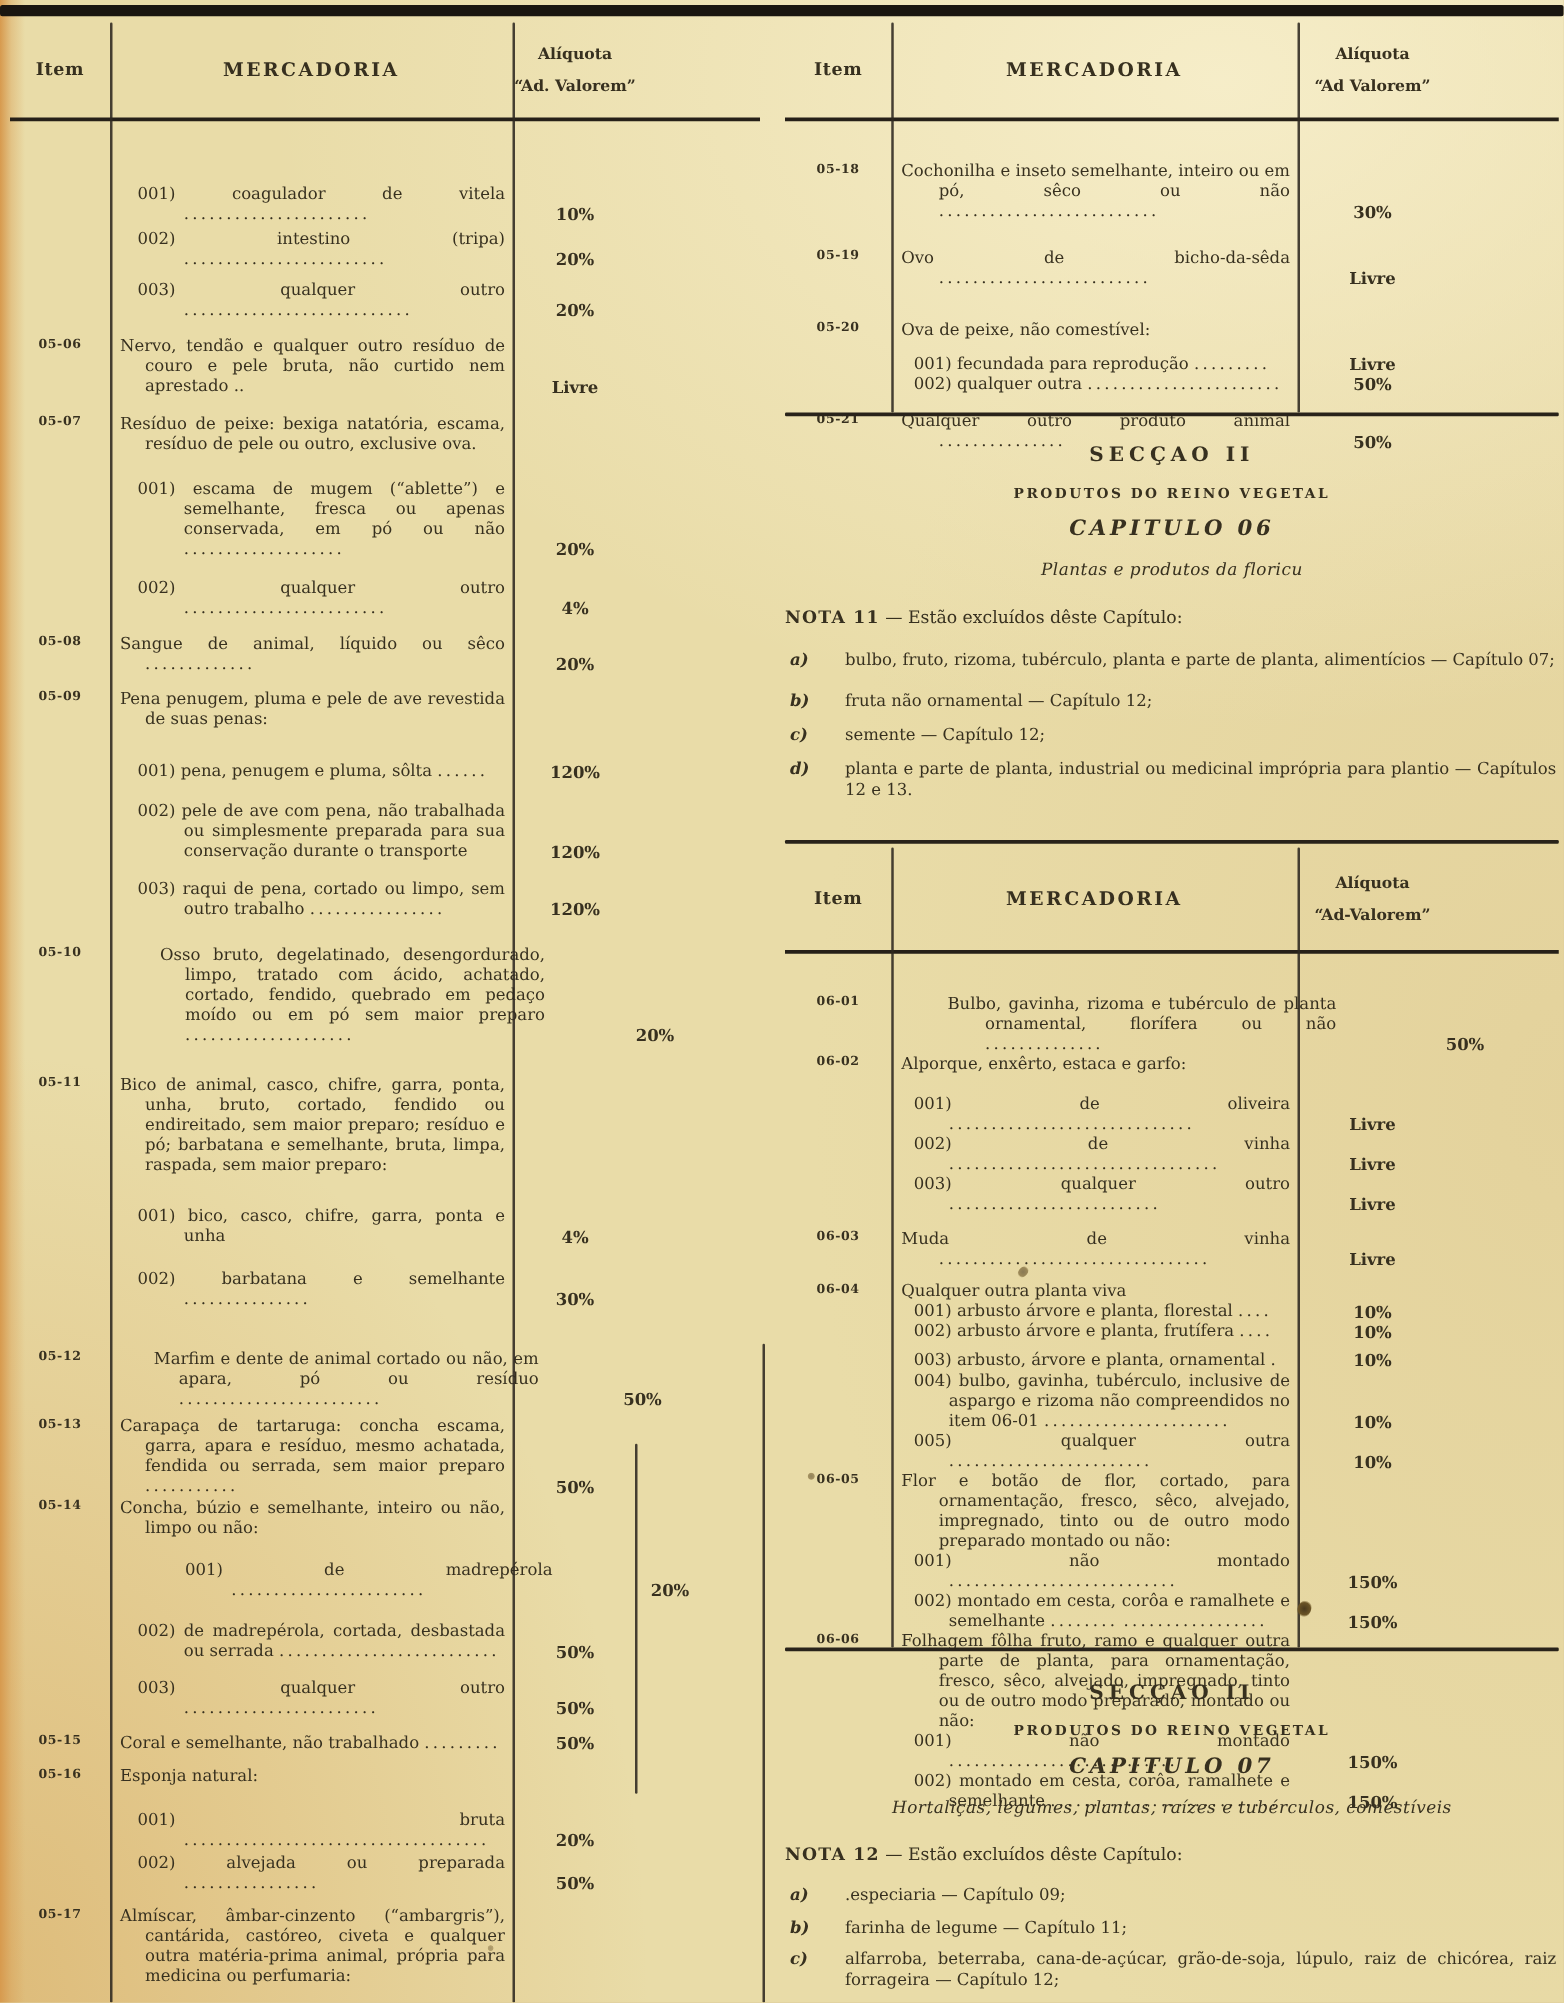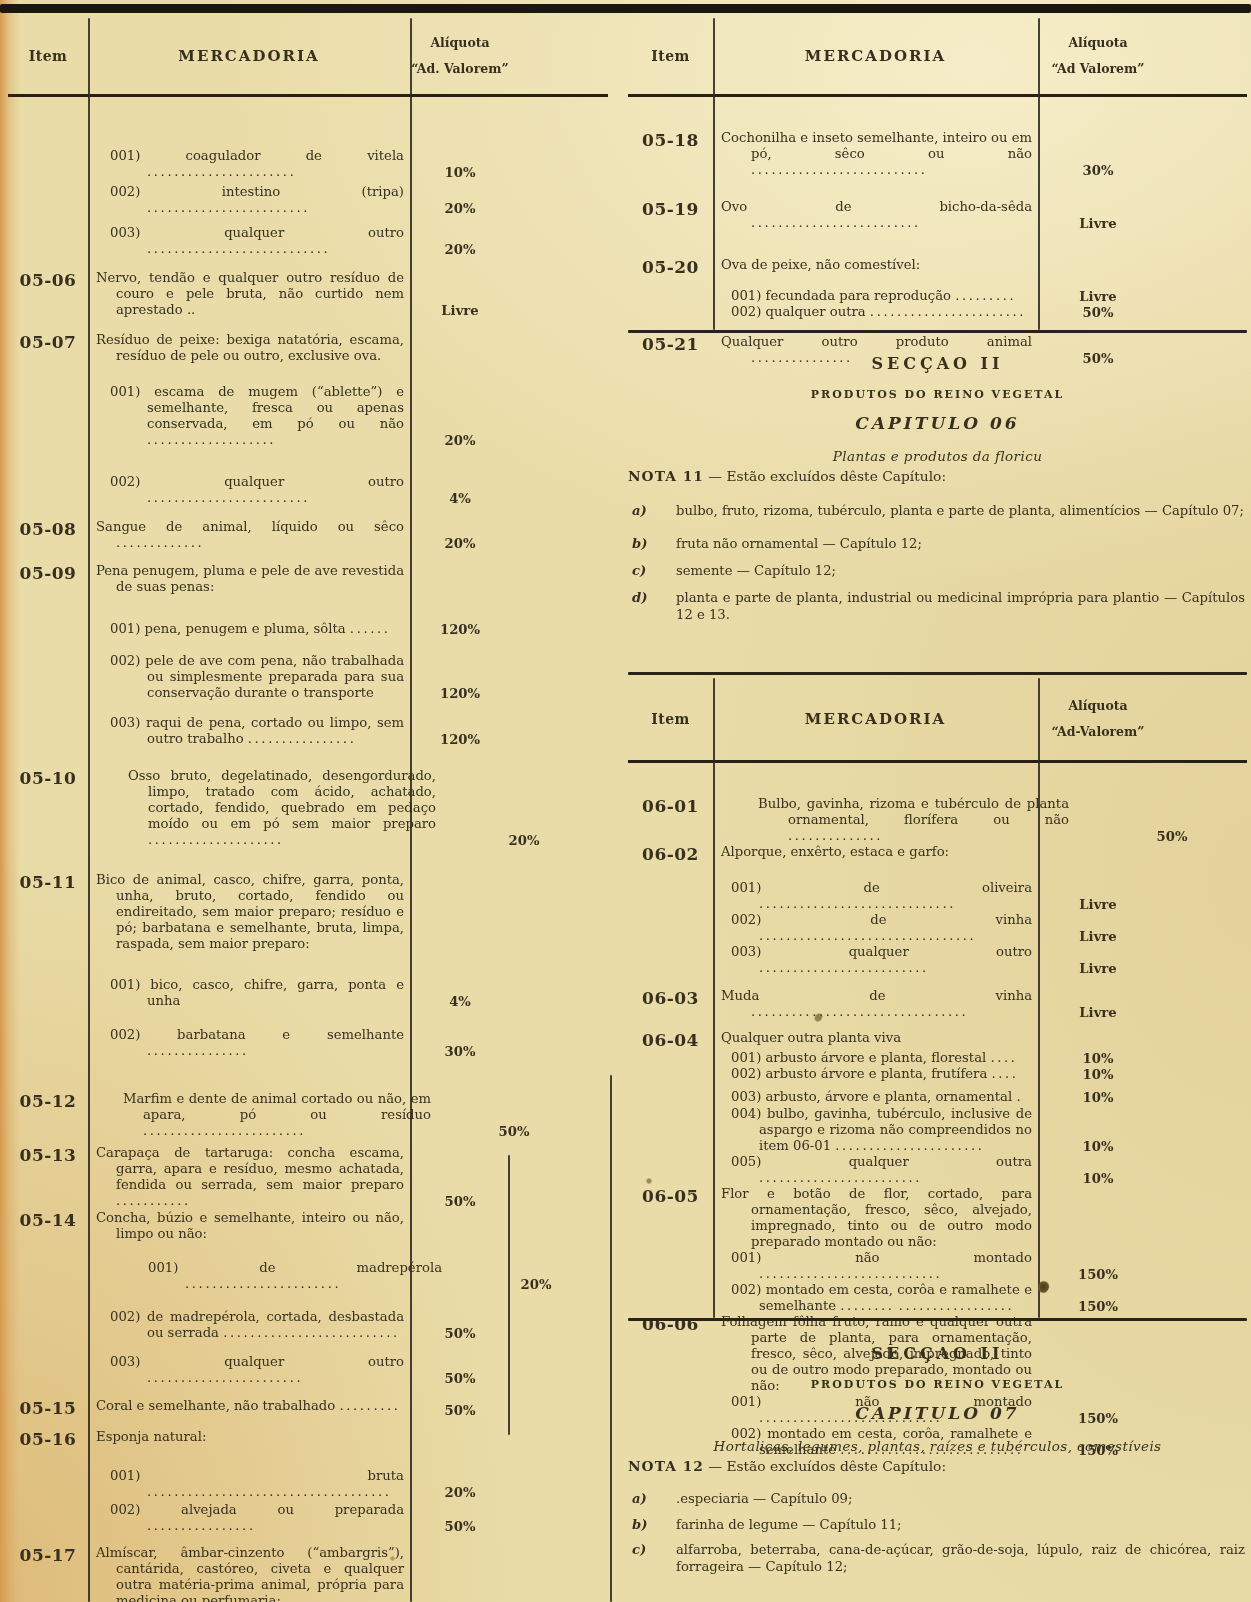--- a/index.html
+++ b/index.html
@@ -23,36 +23,36 @@
   .t-r2{left:628px;top:678px;width:619px;height:640px;--ci:85px;--cm:325px;--cr:120px;}
   .thead{display:grid;grid-template-columns:var(--ci) var(--cm) var(--cr);align-items:center;border-bottom:3px solid #262018;}
   .t-left .thead,.t-r1 .thead{height:76px;}
   .t-r2 .thead{height:82px;}
   .h-item{text-align:center;font-weight:bold;font-size:14px;letter-spacing:.5px;}
   .h-merc{text-align:center;font-weight:bold;font-size:15px;letter-spacing:2px;}
   .h-rate{text-align:center;font-size:12.5px;line-height:26px;font-weight:bold;}
   .h-rate .l2{font-weight:bold;font-size:12.5px;}
   .tbody{position:relative;}
   .trow{display:grid;grid-template-columns:var(--ci) var(--cm) var(--cr);}
-  .c-item{align-self:start;text-align:center;font-weight:bold;font-size:17px;letter-spacing:.5px;}
+  .c-item{align-self:start;text-align:center;font-weight:bold;font-size:10px;letter-spacing:.5px;}
   .c-merc{font-size:13.2px;line-height:16px;text-align:justify;padding-right:6px;}
   .main .c-merc{padding-left:28px;text-indent:-20px;}
   .sub .c-merc{margin-left:22px;padding-left:37px;text-indent:-37px;}
   .t-r1 .main .c-merc,.t-r2 .main .c-merc{padding-left:38px;text-indent:-30px;}
   .t-r1 .sub .c-merc,.t-r2 .sub .c-merc{margin-left:18px;padding-left:28px;text-indent:-28px;}
   .c-rate{align-self:end;text-align:center;font-weight:bold;font-size:13.2px;padding-bottom:0;}
   .dots{letter-spacing:2.6px;}
   .vrule{position:absolute;width:2px;background:#2e2820;opacity:.88;border-radius:1px;}
   .vr-full{top:0;bottom:0;}
   .section{position:absolute;left:628px;width:619px;text-align:center;}
   .s-secao{font-weight:bold;font-size:16px;letter-spacing:4px;}
   .s-produtos{font-weight:bold;font-size:11px;letter-spacing:2px;margin-top:15px;}
   .s-capitulo{font-weight:bold;font-style:italic;font-size:17px;letter-spacing:3px;margin-top:12px;}
   .s-subtitle{font-style:italic;font-size:13.5px;letter-spacing:.4px;margin-top:15px;text-align:center;}
-  .s-nota{text-align:left;font-size:13.8px;margin-top:4px;}
+  .s-nota{text-align:left;font-size:13.8px;margin-top:22px;}
   .s-nota .nl{font-weight:bold;letter-spacing:1px;}
   .notes{text-align:left;}
   .note{display:flex;font-size:13.2px;line-height:17px;}
   .n-letter{width:44px;flex:none;font-weight:bold;font-style:italic;padding-left:4px;}
   .n-text{flex:1;text-align:justify;padding-right:2px;}
   .blot{position:absolute;background:radial-gradient(circle,#4a3a1e 0%,#6b5426 55%,rgba(107,84,38,0) 75%);border-radius:50%;}
 </style>
 </head>
 <body>
 
@@ -93,21 +93,21 @@
         <div class="trow main" style="margin-top: 14px;">
           <div class="c-item">05-07</div>
           <div class="c-merc"><span>Resíduo de peixe: bexiga natatória, escama, resíduo de pele ou outro, exclusive ova.</span></div>
           <div class="c-rate"></div>
         </div>
         <div class="trow sub" style="margin-top: 20px;">
           <div class="c-item"></div>
           <div class="c-merc"><span>001) escama de mugem (“ablette”) e semelhante, fresca ou apenas conservada, em pó ou não </span><span class="dots">...................</span></div>
           <div class="c-rate">20%</div>
         </div>
-        <div class="trow sub" style="margin-top: 26px;">
+        <div class="trow sub" style="margin-top: 15px;">
           <div class="c-item"></div>
           <div class="c-merc"><span>002) qualquer outro </span><span class="dots">........................</span></div>
           <div class="c-rate">4%</div>
         </div>
         <div class="trow main" style="margin-top: 13px;">
           <div class="c-item">05-08</div>
           <div class="c-merc"><span>Sangue de animal, líquido ou sêco </span><span class="dots">.............</span></div>
           <div class="c-rate">20%</div>
         </div>
         <div class="trow main" style="margin-top: 12px;">

